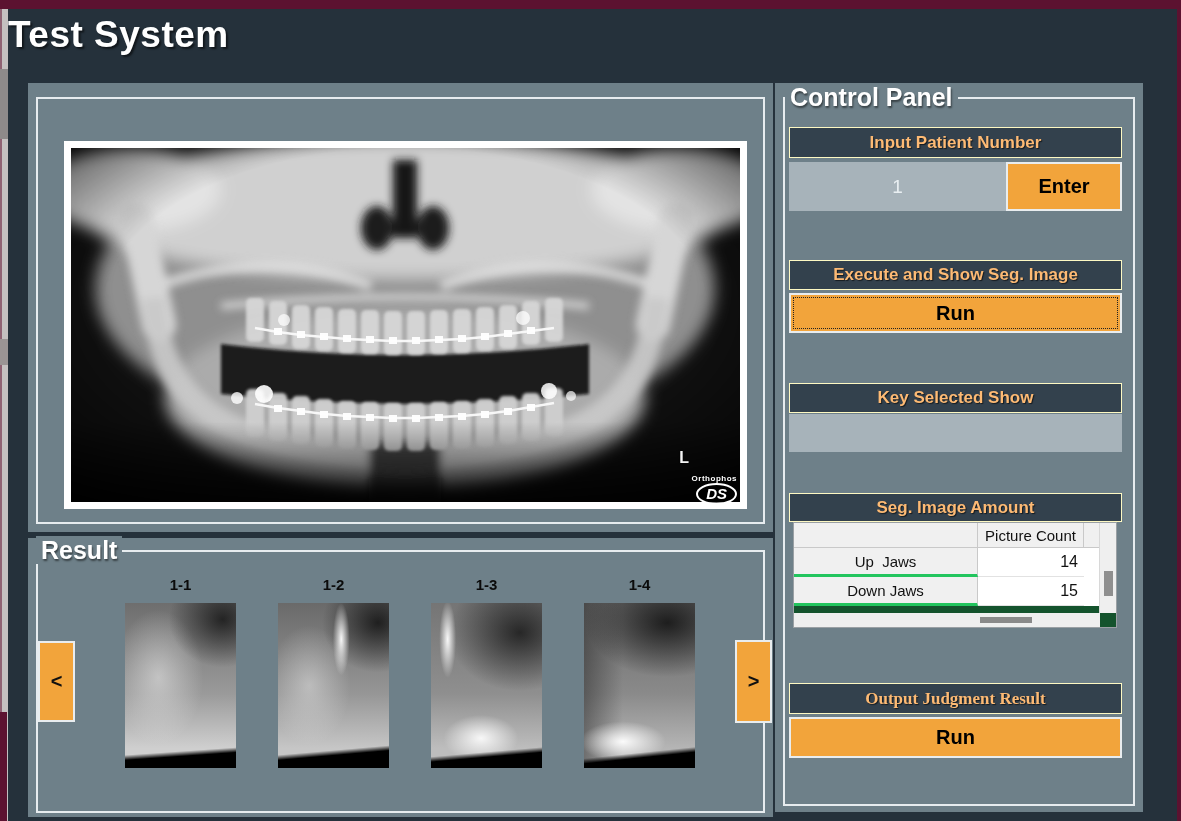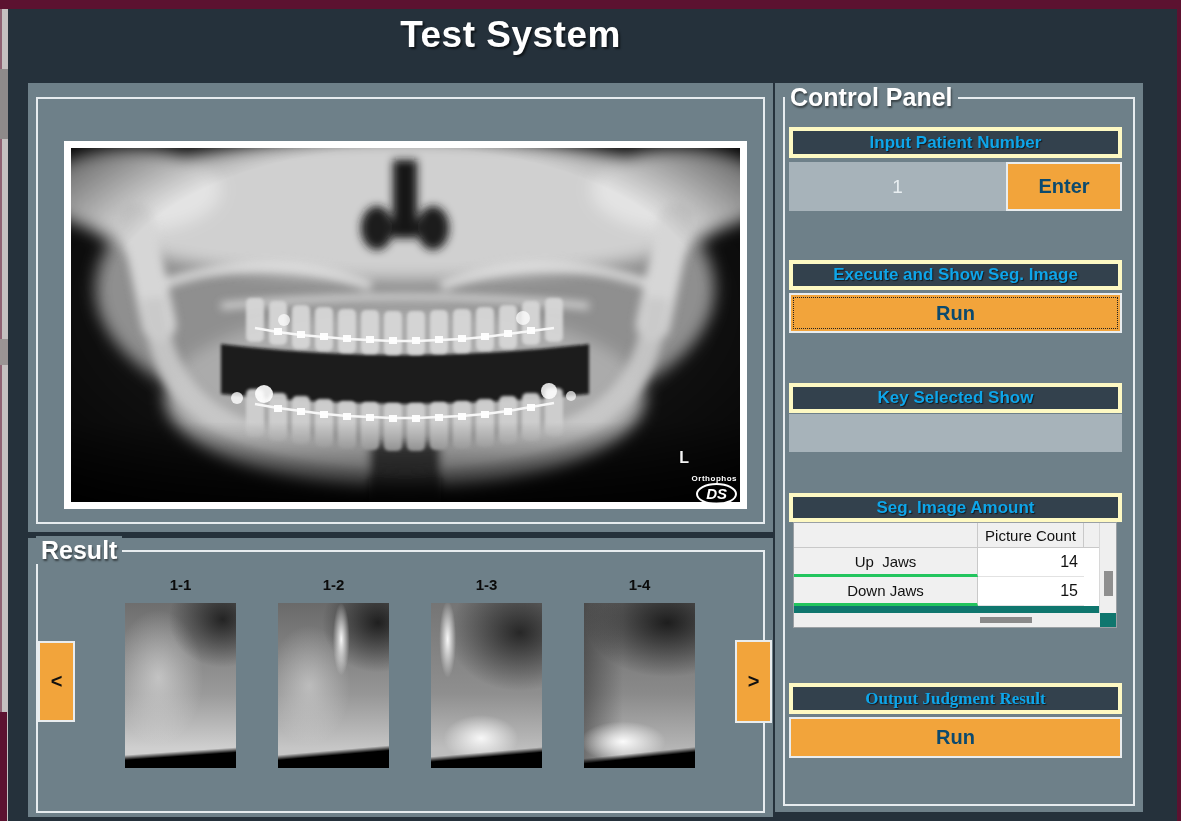--- a/index.html
+++ b/index.html
@@ -8,21 +8,21 @@
        background:#25313B;}
   
   .top-strip{position:absolute;left:0;top:0;width:1181px;height:9px;background:#5C1230;}
   .left-strip{position:absolute;left:0;top:9px;width:8px;height:812px;background:#C4C0C0;}
   .left-strip .frag-dark1{position:absolute;left:0;top:60px;width:8px;height:70px;background:#8E8A8A;}
   .left-strip .frag-dark2{position:absolute;left:0;top:330px;width:8px;height:26px;background:#9A9494;}
   .left-strip .frag-maroon{position:absolute;left:0;top:703px;width:7px;height:109px;background:#5C1230;}
   .left-strip .edge-line{position:absolute;left:0;top:0;width:2px;height:812px;background:#6d2340;opacity:.6;}
   .right-strip{position:absolute;right:0;top:0;width:4px;height:821px;background:#5C1230;}
 
-  .app-title{position:absolute;left:8px;top:14px;width:1005px;text-align:center;
+  .app-title{position:absolute;left:8px;top:14px;width:1005px;text-align:left;
      font-size:37px;font-weight:bold;color:#ffffff;letter-spacing:.5px;
      text-shadow:2px 2px 2px rgba(0,0,0,.55);}
 
   
   .panel{position:absolute;background:#6E8089;}
   .panel-border{position:absolute;border:2px solid #E7ECEF;pointer-events:none;}
   .panel-label{position:absolute;font-weight:bold;color:#fff;background:#6E8089;
      padding:0 5px;line-height:28px;text-shadow:1px 2px 2px rgba(0,0,0,.5);}
 
   .oral-panel{left:28px;top:83px;width:745px;height:449px;}
@@ -76,47 +76,47 @@
      font-size:20px;font-weight:bold;display:flex;align-items:center;justify-content:center;
      cursor:pointer;padding:0;}
   .nav-prev{left:10px;top:103px;height:77px;}
   .nav-next{left:707px;top:102px;height:79px;}
 
   .control-panel{left:775px;top:83px;width:368px;height:729px;}
   .control-panel .panel-border{left:8px;top:14px;right:8px;bottom:6px;}
   .control-panel .panel-label{left:10px;top:0;font-size:25px;}
 
   .sec-header{position:absolute;left:14px;width:333px;background:#33414D;
-     border:4px solid #fef9c3;box-sizing:border-box;
-     color:#0ea5e9;font-size:17px;font-weight:bold;
+     border:1px solid #fef9c3;box-sizing:border-box;
+     color:#fdba74;font-size:17px;font-weight:bold;
      display:flex;align-items:center;justify-content:center;
      text-shadow:1px 1px 1px rgba(0,0,0,.6);}
   .h-patient{top:44px;height:31px;}
   .h-exec{top:177px;height:30px;}
   .h-key{top:300px;height:30px;}
   .h-seg{top:410px;height:29px;}
   .h-out{top:600px;height:31px;font-family:Liberation Serif, serif;}
 
   .field{position:absolute;background:#A7B3BA;box-sizing:border-box;
      display:flex;align-items:center;justify-content:center;}
   .patient-input{left:14px;top:79px;width:217px;height:49px;
      color:#E9EFF2;font-size:19px;border:none;text-align:center;
      font-family:"Liberation Sans",sans-serif;}
   .key-field{left:14px;top:331px;width:333px;height:38px;}
 
   .cp-btn{position:absolute;background:#F2A43B;border:2px solid #E9EDEF;
-     color:#0c4a6e;font-weight:bold;display:flex;align-items:center;justify-content:center;
+     color:#000000;font-weight:bold;display:flex;align-items:center;justify-content:center;
      box-sizing:border-box;cursor:pointer;font-family:"Liberation Sans",sans-serif;}
   .enter-btn{left:231px;top:79px;width:116px;height:49px;font-size:20px;}
   .run1-btn{left:14px;top:210px;width:333px;height:40px;font-size:20px;
      outline:1px dotted #222;outline-offset:-5px;}
   .run2-btn{left:14px;top:634px;width:333px;height:41px;font-size:20px;}
 
   .seg-table{position:absolute;left:18px;top:439px;width:324px;height:106px;
-     background:#0f766e;border:1px solid #9aa0a4;box-sizing:border-box;font-size:15px;color:#111;}
+     background:#14532d;border:1px solid #9aa0a4;box-sizing:border-box;font-size:15px;color:#111;}
   .seg-table .cell{position:absolute;box-sizing:border-box;display:flex;align-items:center;}
   .hc{background:#F0F0F0;border-right:1px solid #C9C9C9;border-bottom:1px solid #C9C9C9;justify-content:center;}
   .rl{background:#F0F0F0;border-right:1px solid #C9C9C9;border-bottom:3px solid #22c55e;justify-content:center;white-space:pre;}
   .vc{background:#FFFFFF;border-bottom:1px solid #E2E2E2;justify-content:flex-end;
       padding-right:6px;font-size:16px;}
   .xc{background:#FFFFFF;}
   .vscroll{position:absolute;right:0;top:0;width:16px;height:90px;background:#EFEFEF;border-left:1px solid #D8D8D8;}
   .vscroll .thumb-v{position:absolute;left:4px;top:48px;width:9px;height:25px;background:#8F8F8F;}
   .hscroll{position:absolute;left:0;bottom:0;width:306px;height:14px;background:#EFEFEF;}
   .hscroll .thumb-h{position:absolute;left:186px;top:4px;width:52px;height:6px;background:#8A8A8A;}

